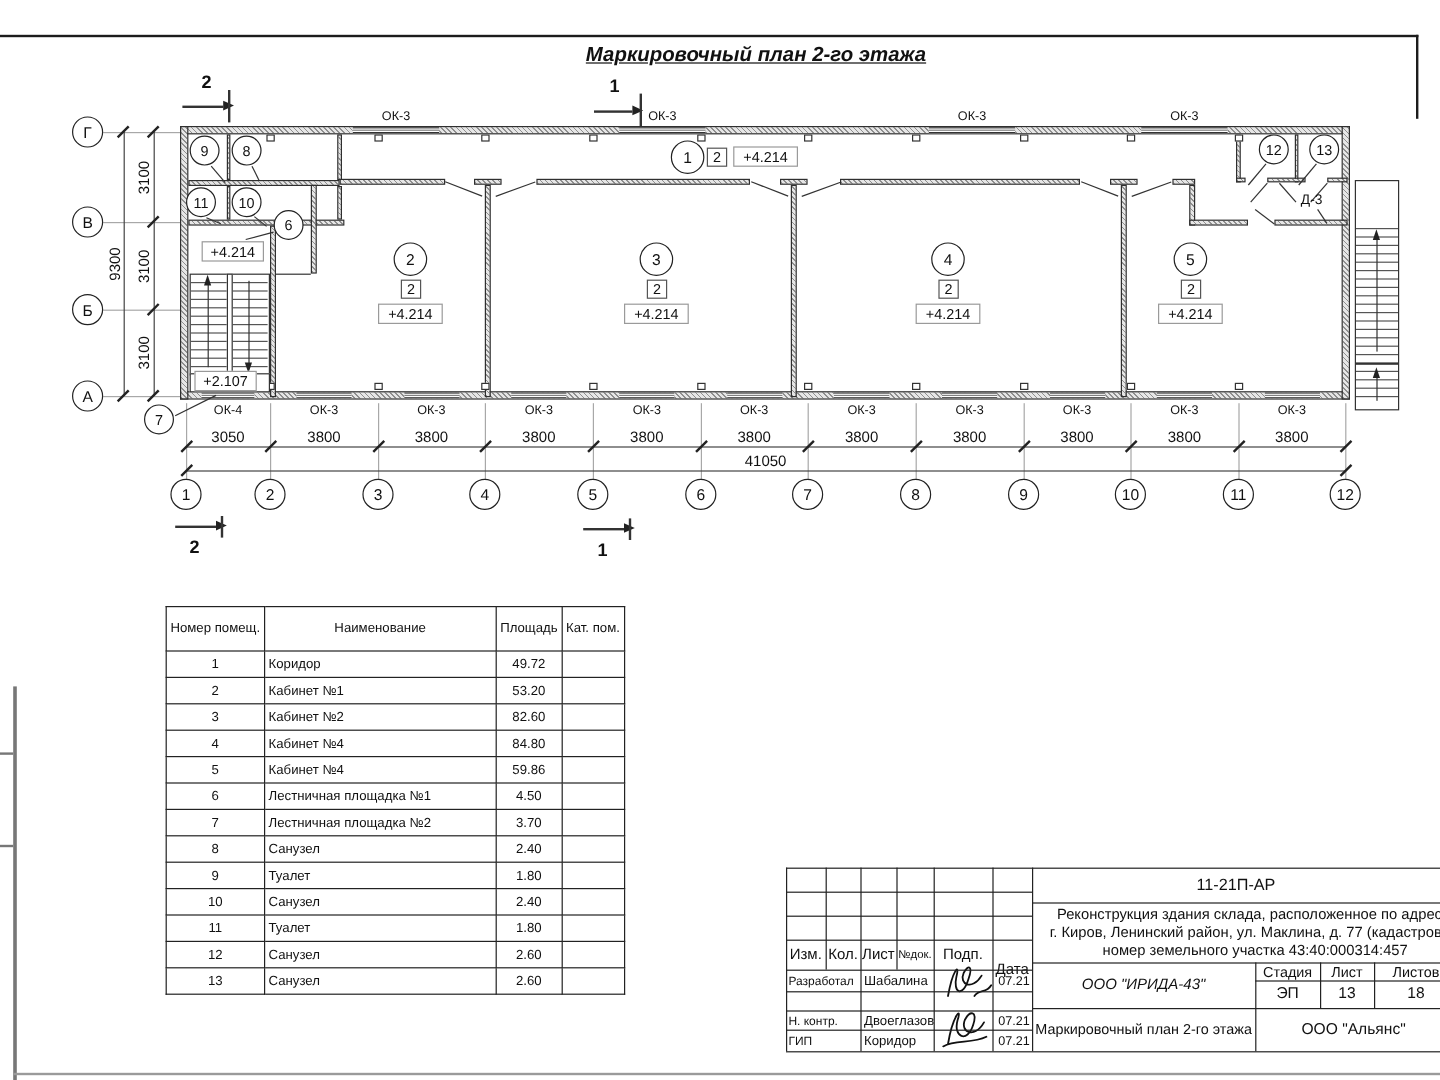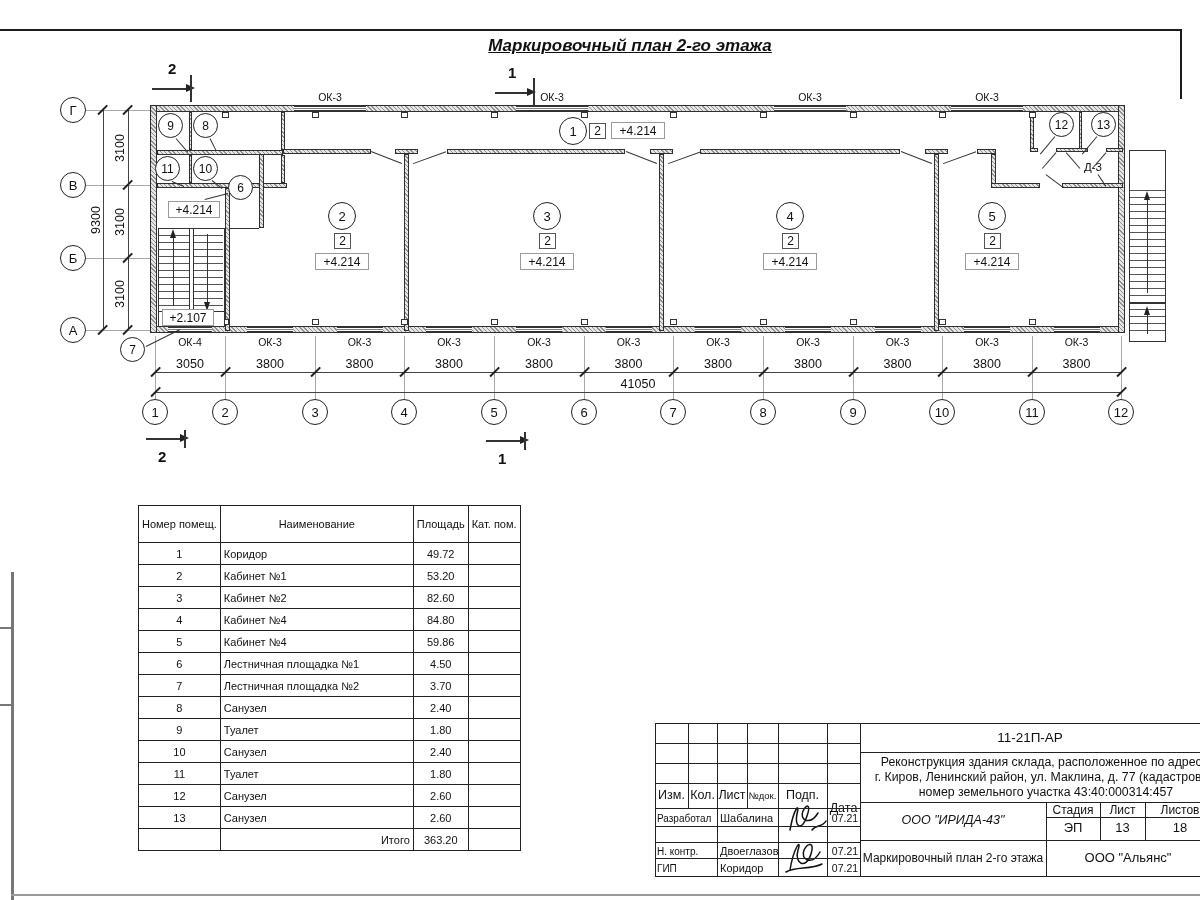--- a/index.html
+++ b/index.html
@@ -422,26 +422,20 @@
           <td class="l">Санузел</td>
           <td class="c">2.60</td>
           <td class="c"></td>
         </tr>
         <tr>
           <td class="c">13</td>
           <td class="l">Санузел</td>
           <td class="c">2.60</td>
           <td class="c"></td>
         </tr>
-        <tr>
-          <td class="c"></td>
-          <td class="r">Итого</td>
-          <td class="c">363.20</td>
-          <td class="c"></td>
-        </tr>
       </tbody>
   </table>
 
   <div id="titleblock" style="left:0;top:0;width:1200px;height:900px;">
     <div class="tbtxt" style="left:850px;top:729px;width:360px;height:16px;font-size:13.5px;">11-21П-АР</div>
     <div class="tbtxt" style="left:862px;top:755px;width:368px;height:14px;font-size:12.3px;">Реконструкция здания склада, расположенное по адресу:</div>
     <div class="tbtxt" style="left:862px;top:770px;width:368px;height:14px;font-size:12.3px;">г. Киров, Ленинский район, ул. Маклина, д. 77 (кадастровый</div>
     <div class="tbtxt" style="left:862px;top:785px;width:368px;height:14px;font-size:12.3px;">номер земельного участка 43:40:000314:457</div>
 
     <div class="tbtxt" style="left:656px;top:787px;width:31px;height:16px;font-size:12.5px;">Изм.</div>

